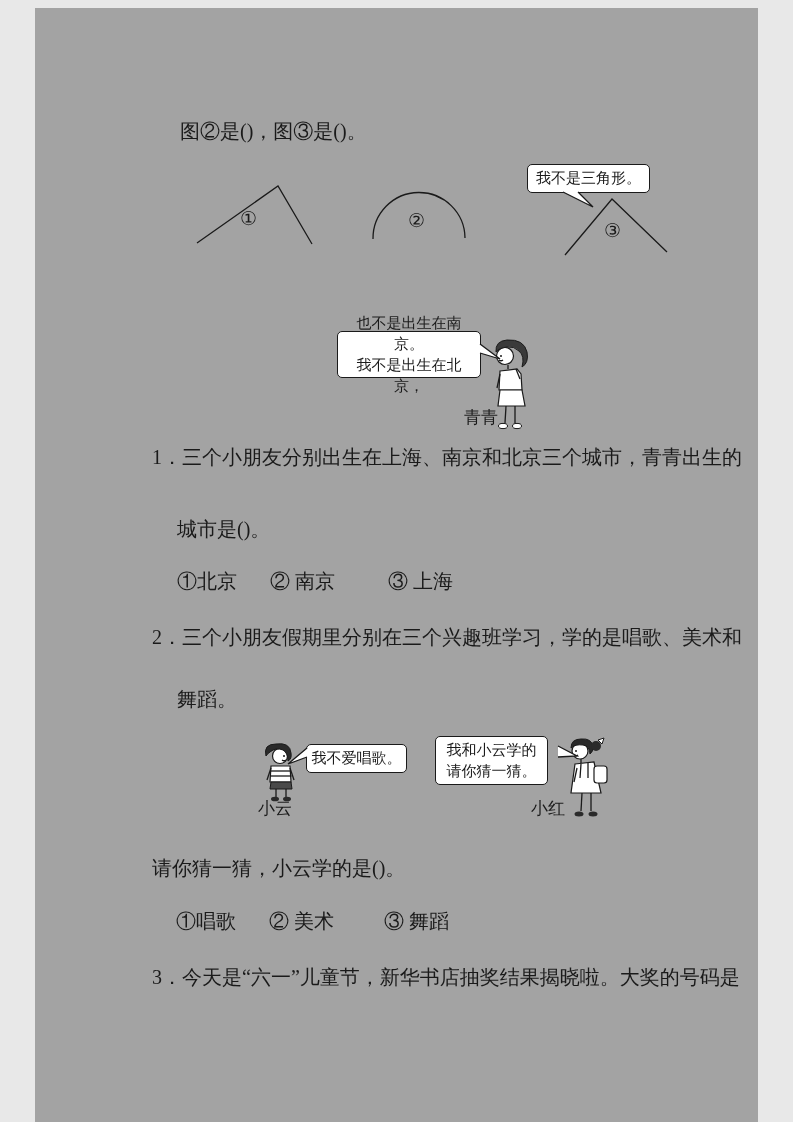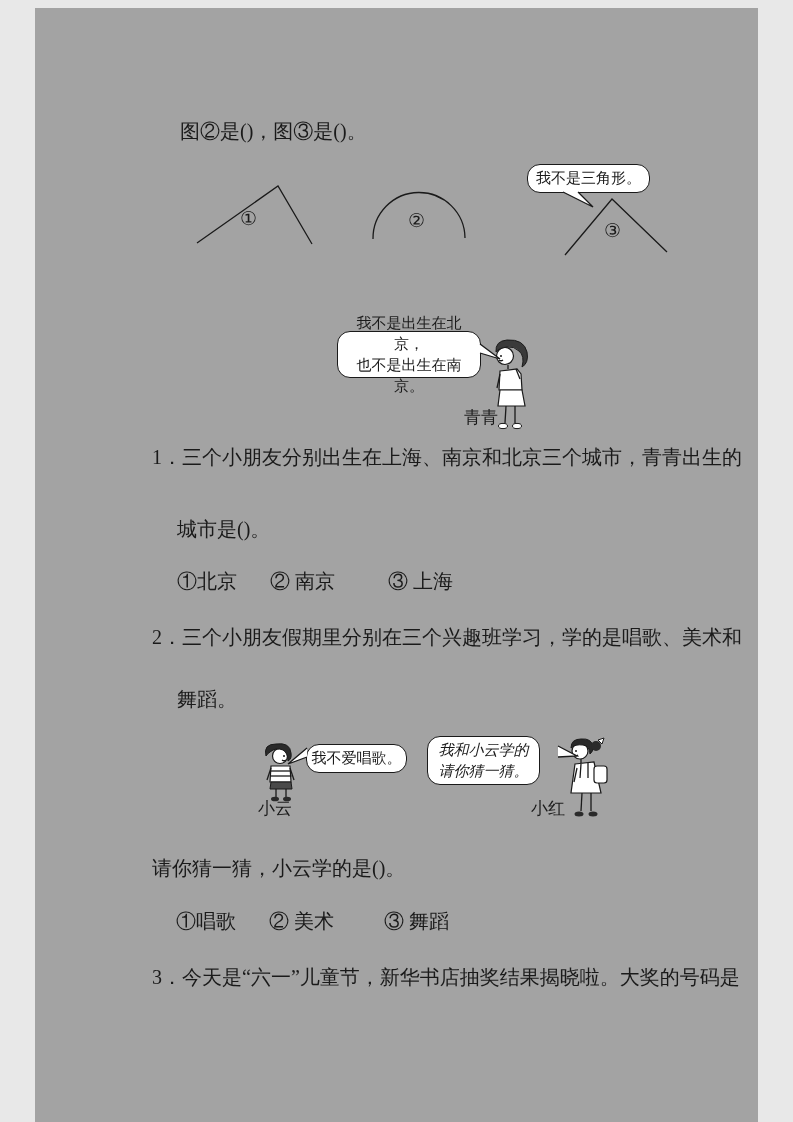--- a/index.html
+++ b/index.html
@@ -13,21 +13,21 @@
     overflow:hidden;
   }
   .abs{position:absolute;white-space:nowrap;}
   .body-text{font-size:20px;line-height:24px;}
   .fig-label{font-size:19px;}
   .name-label{font-size:17px;}
   .bubble{
     position:absolute;
     box-sizing:border-box;
     border:1.4px solid #1a1a1a;
-    border-radius:13px;
+    border-radius:5px;
     background:#ffffff;
     font-size:15px;
     line-height:21px;
     text-align:center;
     display:flex;
     flex-direction:column;
     justify-content:center;
     padding:1px 4px;
     z-index:1;
   }
@@ -58,22 +58,22 @@
   <svg class="tail" style="left:522px;top:183px;" width="44" height="19">
     <path d="M6,1 L36,16 L21,1" fill="#ffffff" stroke="#1a1a1a" stroke-width="1.3"></path>
   </svg>
   <svg class="abs" style="left:518px;top:183px;" width="122" height="68">
     <polyline class="lineart" points="12,64 59,8 114,61"></polyline>
   </svg>
   <div class="abs fig-label" style="left:569px;top:211px;">③</div>
 
 
   <div class="bubble" style="left:302px;top:323px;width:144px;height:47px;">
+    <span>也不是出生在南京。</span>
     <span>我不是出生在北京，</span>
-    <span>也不是出生在南京。</span>
   </div>
   <svg class="tail" style="left:444px;top:334px;" width="24" height="24">
     <path d="M1,2 L21,17 L1,11" fill="#ffffff" stroke="#1a1a1a" stroke-width="1.3"></path>
   </svg>
   <svg class="abs" style="left:456px;top:330px;" width="50" height="94">
     <circle cx="14" cy="18" r="8.5" fill="#fff" stroke="#1a1a1a" stroke-width="1.2"></circle>
     <path d="M5,14 Q4,3 16,2 Q33,1 36,14 Q38,25 31,29 Q34,18 28,13 Q23,8 16,9 Q8,10 5,14 Z" fill="#3a3a3a" stroke="#1a1a1a" stroke-width="1"></path>
     <circle cx="10" cy="18" r="1" fill="#1a1a1a"></circle>
     <path d="M8,22 Q10,23.5 12,22" class="lineart" stroke-width="1"></path>
     <line x1="17" y1="27" x2="17" y2="31" class="lineart"></line>
@@ -117,21 +117,21 @@
   </svg>
   <div class="abs name-label" style="left:223px;top:789px;font-family:Liberation Mono, monospace;">小云</div>
 
   <div class="bubble" style="left:271px;top:736px;width:101px;height:29px;">
     <span>我不爱唱歌。</span>
   </div>
   <svg class="tail" style="left:251px;top:738px;" width="22" height="21">
     <path d="M21,2 L2,18 L21,11" fill="#ffffff" stroke="#1a1a1a" stroke-width="1.3"></path>
   </svg>
 
-  <div class="bubble" style="left:392px;top:728px;width:113px;height:49px;font-style:italic;">
+  <div class="bubble" style="left:400px;top:728px;width:113px;height:49px;">
     <span>我和小云学的</span>
     <span>请你猜一猜。</span>
   </div>
   <svg class="tail" style="left:522px;top:736px;" width="22" height="20">
     <path d="M1,2 L20,12 L1,13" fill="#ffffff" stroke="#1a1a1a" stroke-width="1.3"></path>
   </svg>
   <svg class="abs" style="left:530px;top:729px;" width="48" height="82">
     <circle cx="15" cy="14" r="8" fill="#fff" stroke="#1a1a1a" stroke-width="1.2"></circle>
     <path d="M6,11 Q6,2 16,2 Q27,1 28,10 Q28,15 25,17 Q25,9 18,8 Q10,7 6,11 Z" fill="#2a2a2a" stroke="#1a1a1a" stroke-width="1"></path>
     <circle cx="31" cy="9" r="5" fill="#2a2a2a"></circle>

